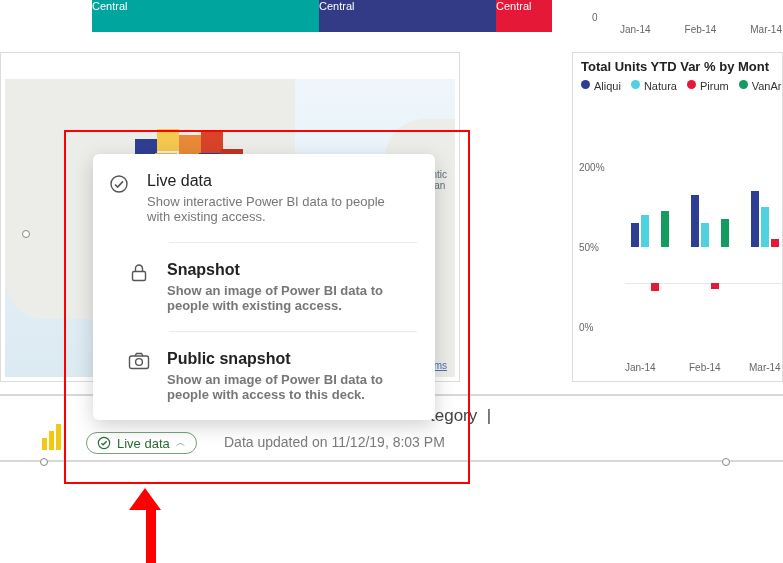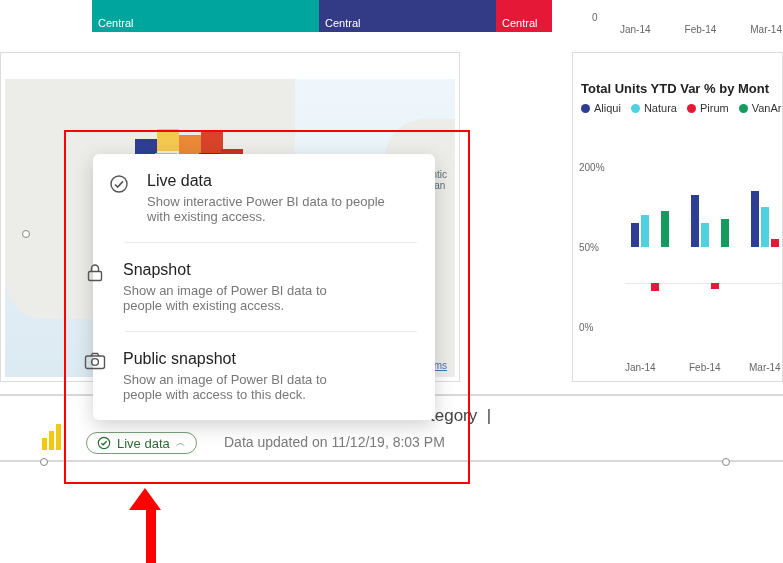--- a/index.html
+++ b/index.html
@@ -1,40 +1,40 @@
 <!DOCTYPE html>
 <html><head>
 <meta charset="utf-8">
 <style>
   * { box-sizing: border-box; margin: 0; padding: 0; }
   html, body { width: 783px; height: 563px; font-family: "Segoe UI", Arial, sans-serif; background: #fff; overflow: hidden; }
   .canvas { position: relative; width: 783px; height: 563px; }
 
   
   .region-bars { position: absolute; top: 0; left: 92; width: 460px; height: 32px; display: flex; }
-  .rb { height: 32px; color: #fff; font-size: 11px; display: flex; align-items: flex-end; padding: 0 6px 3px 6px; }
+  .rb { height: 32px; color: #fff; font-size: 11px; display: flex; padding: 0 6px 3px 0; }
   .rb1 { background: #00a59e; width: 227px; }
   .rb2 { background: #333a86; width: 177px; }
   .rb3 { background: #e61838; width: 56px; }
 
   
   .map-card { position: absolute; top: 52; left: 92; width: 460px; height: 330px; border: 1px solid #dcdcdc; background: #fff; }
   .map-title { font-size: 13px; font-weight: 700; color: #222; padding: 6px 8px 0 8px; }
   .map-body { position: absolute; top: 26px; left: 4px; right: 4px; bottom: 4px; background: linear-gradient(180deg,#eef6fb 0%, #dceaf2 100%); overflow: hidden; }
   .land { position: absolute; background: #ecece8; }
   .map-label { position: absolute; font-size: 10px; color: #5e6f7c; }
   .choropleth { position: absolute; }
   .terms-line { position: absolute; bottom: 6px; right: 8px; font-size: 10px; color: #6c7a85; }
   .terms-line a { color: #4d6fb3; text-decoration: underline; margin-left: 4px; }
 
   
   .chart-card { position: absolute; top: 52; left: 572px; width: 211px; height: 330px; border: 1px solid #dcdcdc; background:#fff; }
-  .chart-title { font-size: 13px; font-weight: 700; color:#222; padding: 6px 8px 0 8px; white-space: nowrap; margin-top: 22px; }
+  .chart-title { font-size: 13px; font-weight: 700; color:#222; padding: 6px 8px 0 8px; white-space: nowrap; }
   .legend { display:flex; gap:10px; padding: 6px 8px 0 8px; font-size:11px; color:#333; flex-wrap: nowrap; }
-  .legend-item { display:flex; align-items:center; gap:4px; white-space:nowrap; }
+  .legend-item { display:flex; align-items:flex-start; gap:4px; white-space:nowrap; }
   .legend-dot { width:9px; height:9px; border-radius:50%; }
   .chart-area { position:absolute; left:8px; right:0; top:64px; bottom:8px; }
   .yaxis-label { position:absolute; left:0; font-size:10px; color:#666; transform: translateX(-2px); margin-top: 45px; }
   .xaxis-label { position:absolute; bottom:0; font-size:10px; color:#666; }
   .bars { position:absolute; left:44px; bottom:36px; right:0; top:0; }
   .zero-line { position:absolute; left:44px; right:0; height:1px; background:#e8e8e8; }
   .bar { position:absolute; width:8px; }
 
   
   .tiny-labels { position:absolute; top: 12px; left: 572px; width:211px; font-size:10px; color:#666; display:flex; gap:34px; padding-left:48px; }
@@ -46,21 +46,21 @@
   .cat-sep { position:absolute; left:430px; top:10px; font-size:17px; color:#444; }
   .conf-row { position:absolute; left:504px; top:6px; font-size:17px; color:#444; display:flex; align-items:center; gap:8px; }
   .lock-icon { width:14px; height:16px; }
   .live-chip { position:absolute; left:86px; top:36px; height:22px; border:1px solid #79a07b; border-radius:12px; display:flex; align-items:center; gap:6px; padding:0 10px; color:#2e6a35; font-size:13px; background:#fff; cursor:pointer; }
   .live-chip .chev { font-size:10px; }
   .data-updated { position:absolute; left:224px; top:38px; font-size:14px; color:#7b7b7b; }
 
   
   .popup { position:absolute; left:93px; top:154px; width:342px; background:#fff; border-radius:6px; box-shadow: 0 6px 20px rgba(0,0,0,0.18); z-index:30; }
   .popup-item { display:flex; gap:16px; padding:18px 18px 18px 14px; cursor:pointer; }
-  .popup-item + .popup-item { border-top:1px solid #eaeaea; margin-left:32px; padding-left:0; margin-right:18px; }
+  .popup-item + .popup-item { border-top:1px solid #eaeaea; margin-left:76px; padding-left:0; margin-right:18px;font-weight:bold; }
   .popup-item + .popup-item .pi-icon { margin-left:-42px; }
   .pi-icon { width:24px; flex:none; display:flex; justify-content:center; padding-top:2px; }
   .pi-text { flex:1; }
   .pi-title { font-size:16px; color:#222; }
   .pi-desc { font-size:13px; color:#777; margin-top:4px; max-width:240px; }
 
   
   .red-box { position:absolute; left:64px; top:130px; width:406px; height:354px; border:2px solid #ff0000; z-index:40; pointer-events:none; }
   .arrow { position:absolute; left:140px; top:488px; z-index:41; }
   .arrow-stem { width:10px; height:56px; background:#ff0000; margin:0 auto; }

